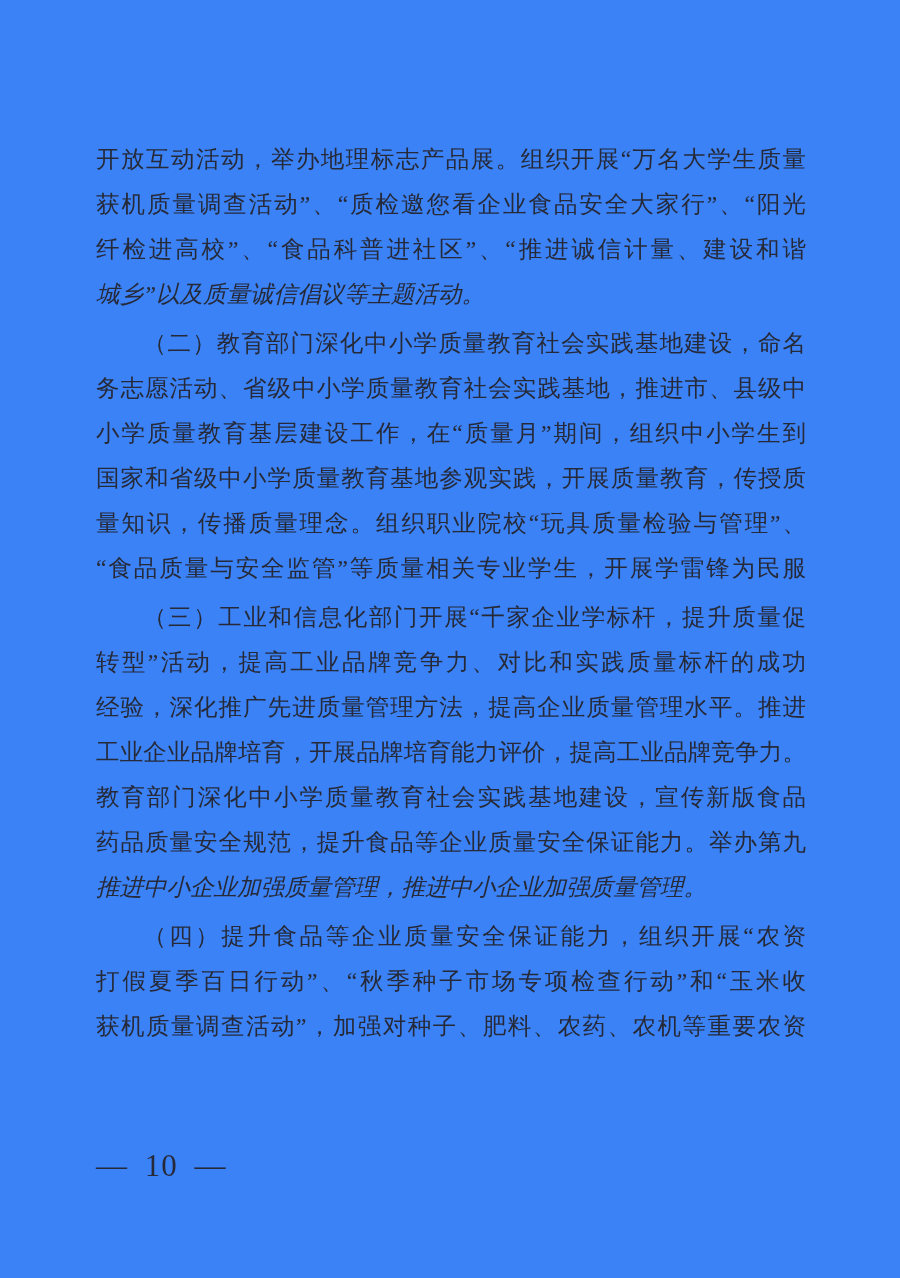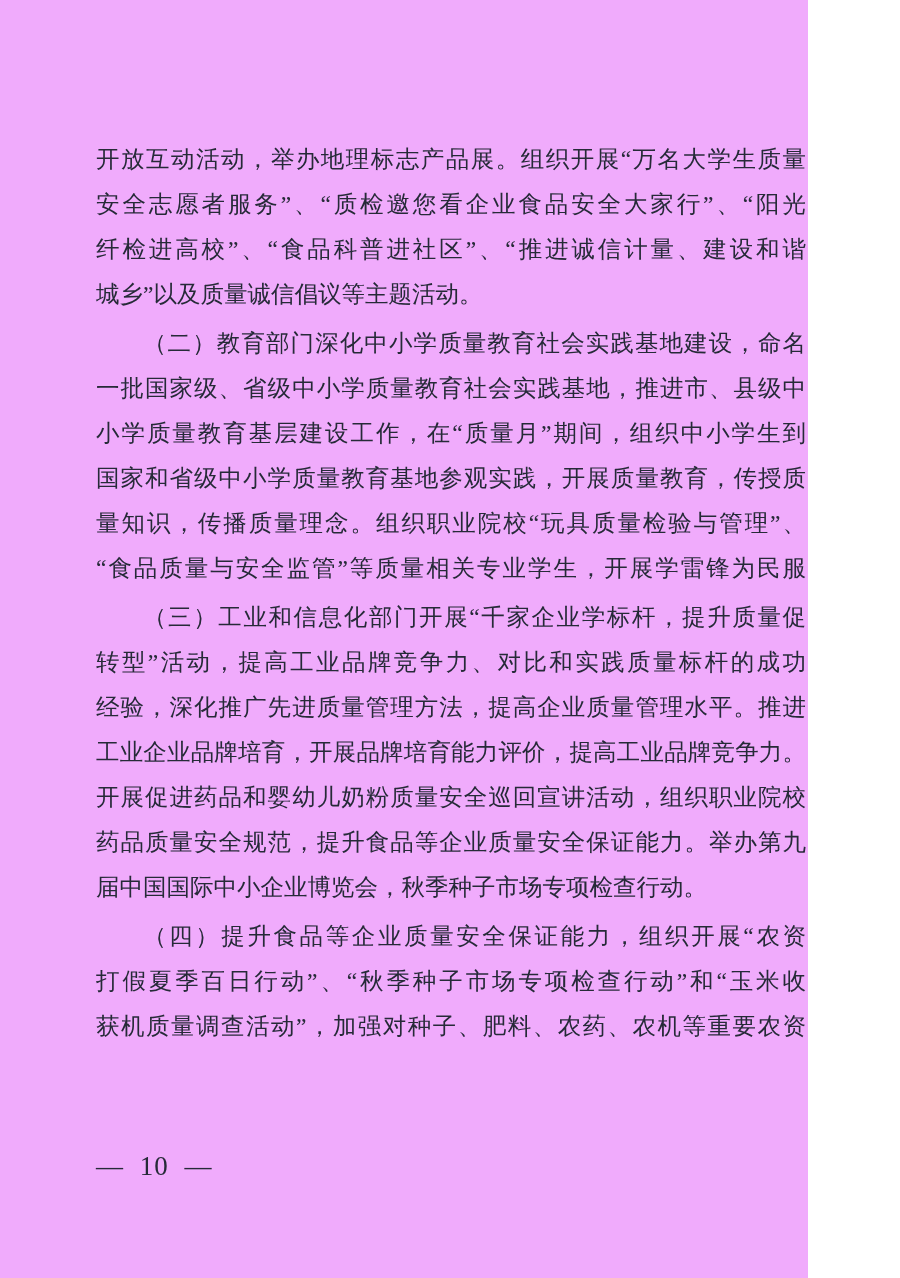--- a/index.html
+++ b/index.html
@@ -2,91 +2,91 @@
 <html lang="zh"><head>
 <meta charset="utf-8">
 <style>
   html, body {
     margin: 0;
     padding: 0;
     background: #ffffff;
   }
   .page {
     position: relative;
-    width: 772px;
+    width: 900px;
     height: 1278px;
-    background: #f0abfc;
+    background: #3b82f6;
     overflow: hidden;
     font-family: "Liberation Serif", serif;
-    padding-left: 36px;
   }
   .body-text {
     position: absolute;
     left: 96px;
     top: 137px;
     width: 710px;
     color: #262a38;
     font-size: 23.5px;
   }
   .ln {
     height: 45px;
     line-height: 45px;
     text-align: justify;
     text-align-last: justify;
     white-space: normal;
     letter-spacing: 0;
   }
   
   .ln.end {
     text-align-last: auto;
+    font-style: italic;
   }
   
   .ln.start {
     margin-top: 4px;
   }
   .ln.indent {
     padding-left: 47px;
   }
   .page-footer {
     position: absolute;
     left: 96px;
     top: 1150px;
     height: 32px;
     line-height: 32px;
     color: #262a38;
-    font-size: 27px;
+    font-size: 31px;
     letter-spacing: 1px;
     word-spacing: 8px;
   }
 </style>
 </head>
 <body>
 
 <div class="page">
 
   <main class="body-text">
     <div class="ln">开放互动活动，举办地理标志产品展。组织开展“万名大学生质量</div>
-    <div class="ln">安全志愿者服务”、“质检邀您看企业食品安全大家行”、“阳光</div>
+    <div class="ln">获机质量调查活动”、“质检邀您看企业食品安全大家行”、“阳光</div>
     <div class="ln">纤检进高校”、“食品科普进社区”、“推进诚信计量、建设和谐</div>
     <div class="ln end">城乡”以及质量诚信倡议等主题活动。</div>
 
     <div class="ln start indent">（二）教育部门深化中小学质量教育社会实践基地建设，命名</div>
-    <div class="ln">一批国家级、省级中小学质量教育社会实践基地，推进市、县级中</div>
+    <div class="ln">务志愿活动、省级中小学质量教育社会实践基地，推进市、县级中</div>
     <div class="ln">小学质量教育基层建设工作，在“质量月”期间，组织中小学生到</div>
     <div class="ln">国家和省级中小学质量教育基地参观实践，开展质量教育，传授质</div>
     <div class="ln">量知识，传播质量理念。组织职业院校“玩具质量检验与管理”、</div>
     <div class="ln">“食品质量与安全监管”等质量相关专业学生，开展学雷锋为民服</div>
 
     <div class="ln start indent">（三）工业和信息化部门开展“千家企业学标杆，提升质量促</div>
     <div class="ln">转型”活动，提高工业品牌竞争力、对比和实践质量标杆的成功</div>
     <div class="ln">经验，深化推广先进质量管理方法，提高企业质量管理水平。推进</div>
     <div class="ln">工业企业品牌培育，开展品牌培育能力评价，提高工业品牌竞争力。</div>
-    <div class="ln">开展促进药品和婴幼儿奶粉质量安全巡回宣讲活动，组织职业院校</div>
+    <div class="ln">教育部门深化中小学质量教育社会实践基地建设，宣传新版食品</div>
     <div class="ln">药品质量安全规范，提升食品等企业质量安全保证能力。举办第九</div>
-    <div class="ln end">届中国国际中小企业博览会，秋季种子市场专项检查行动。</div>
+    <div class="ln end">推进中小企业加强质量管理，推进中小企业加强质量管理。</div>
 
     <div class="ln start indent">（四）提升食品等企业质量安全保证能力，组织开展“农资</div>
     <div class="ln">打假夏季百日行动”、“秋季种子市场专项检查行动”和“玉米收</div>
     <div class="ln">获机质量调查活动”，加强对种子、肥料、农药、农机等重要农资</div>
   </main>
 
   <footer class="page-footer">
     <span>— 10 —</span>
   </footer>
 

